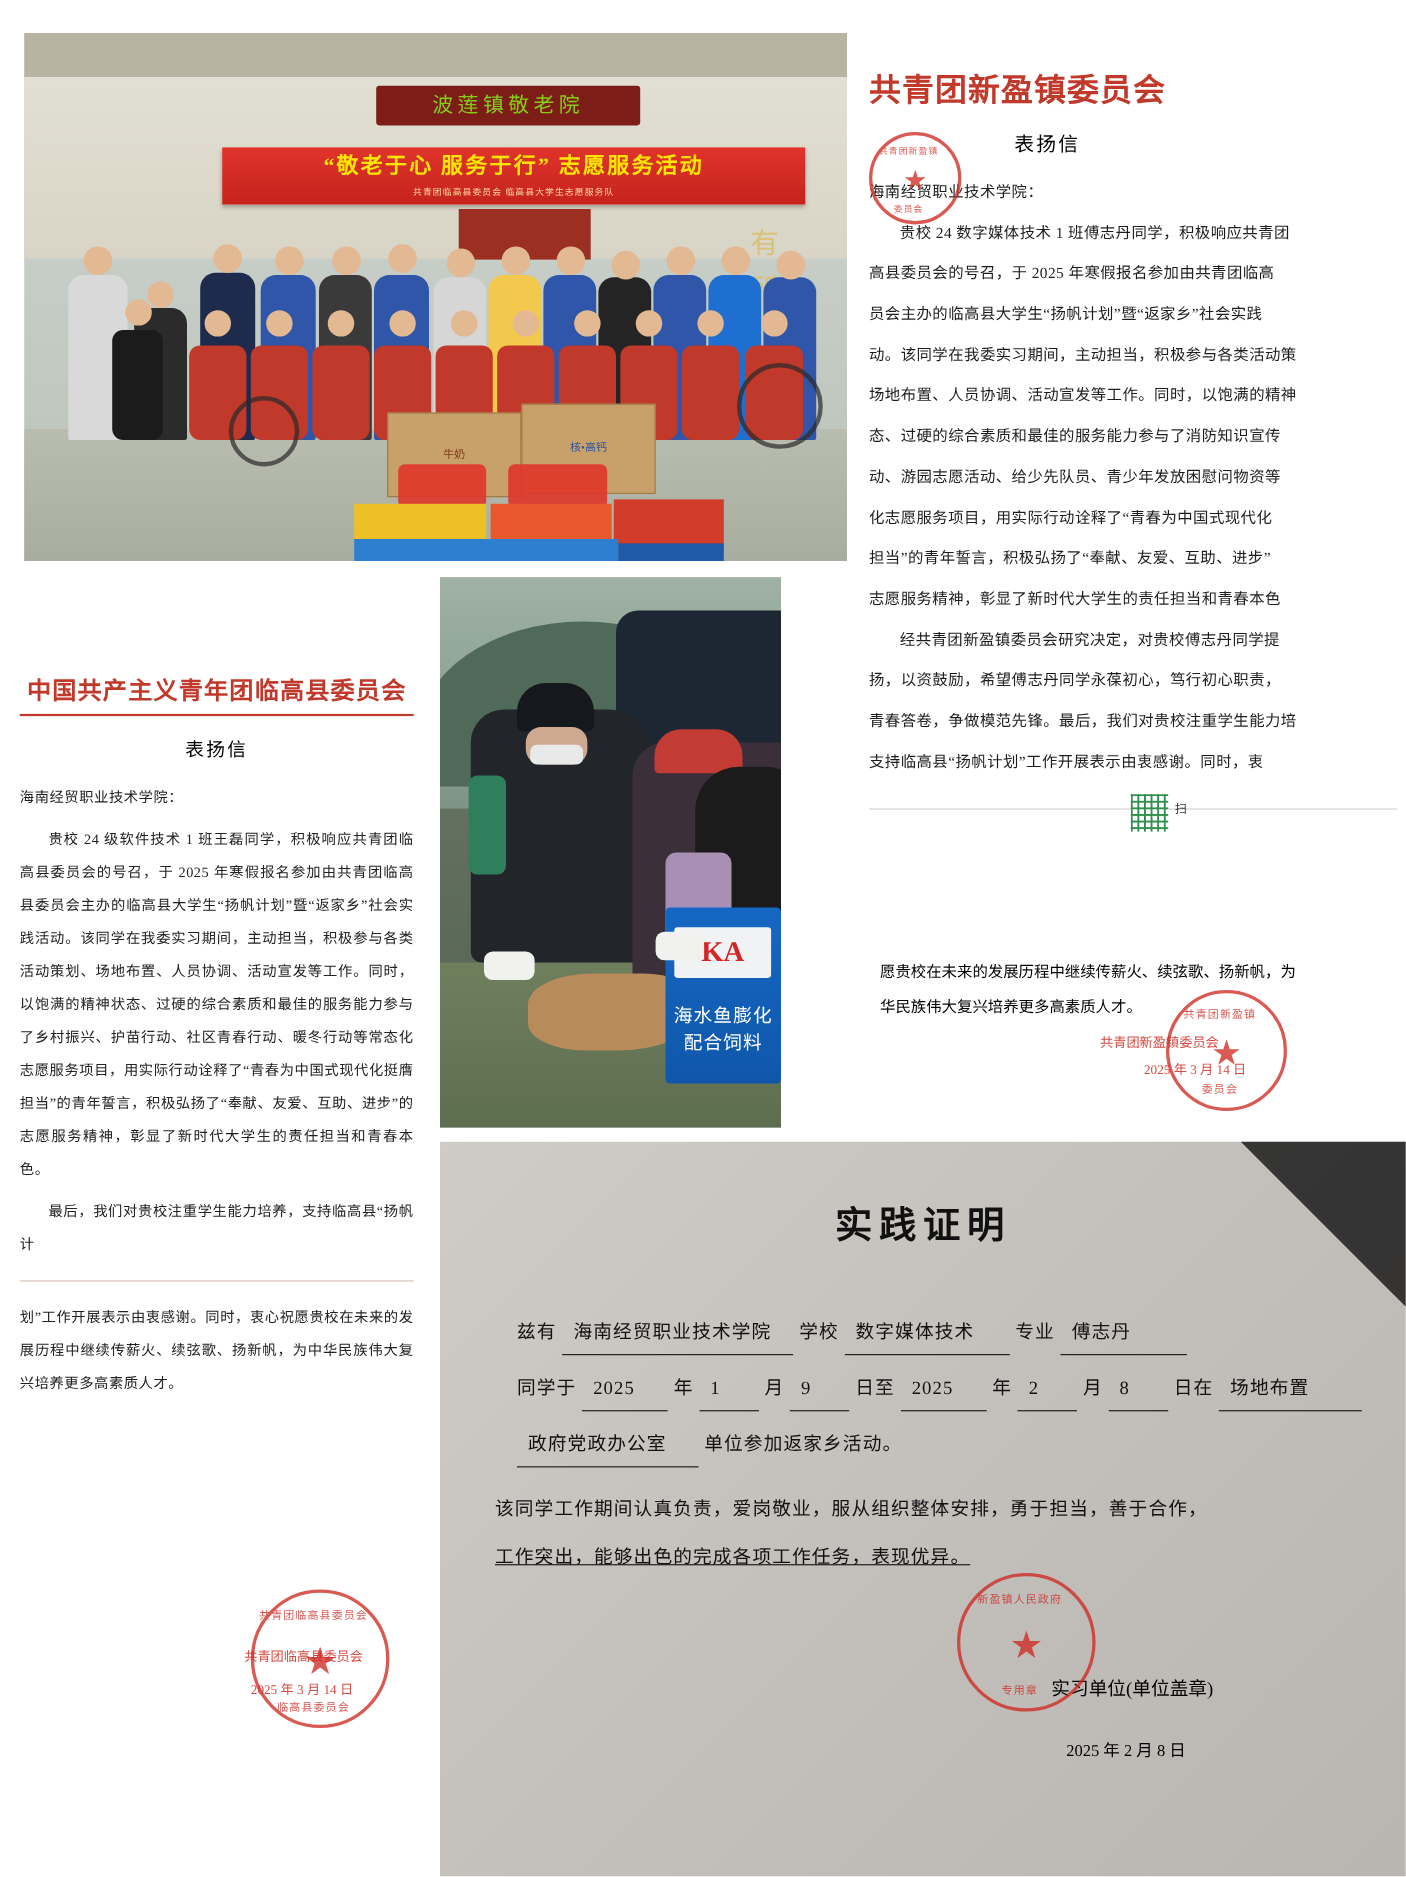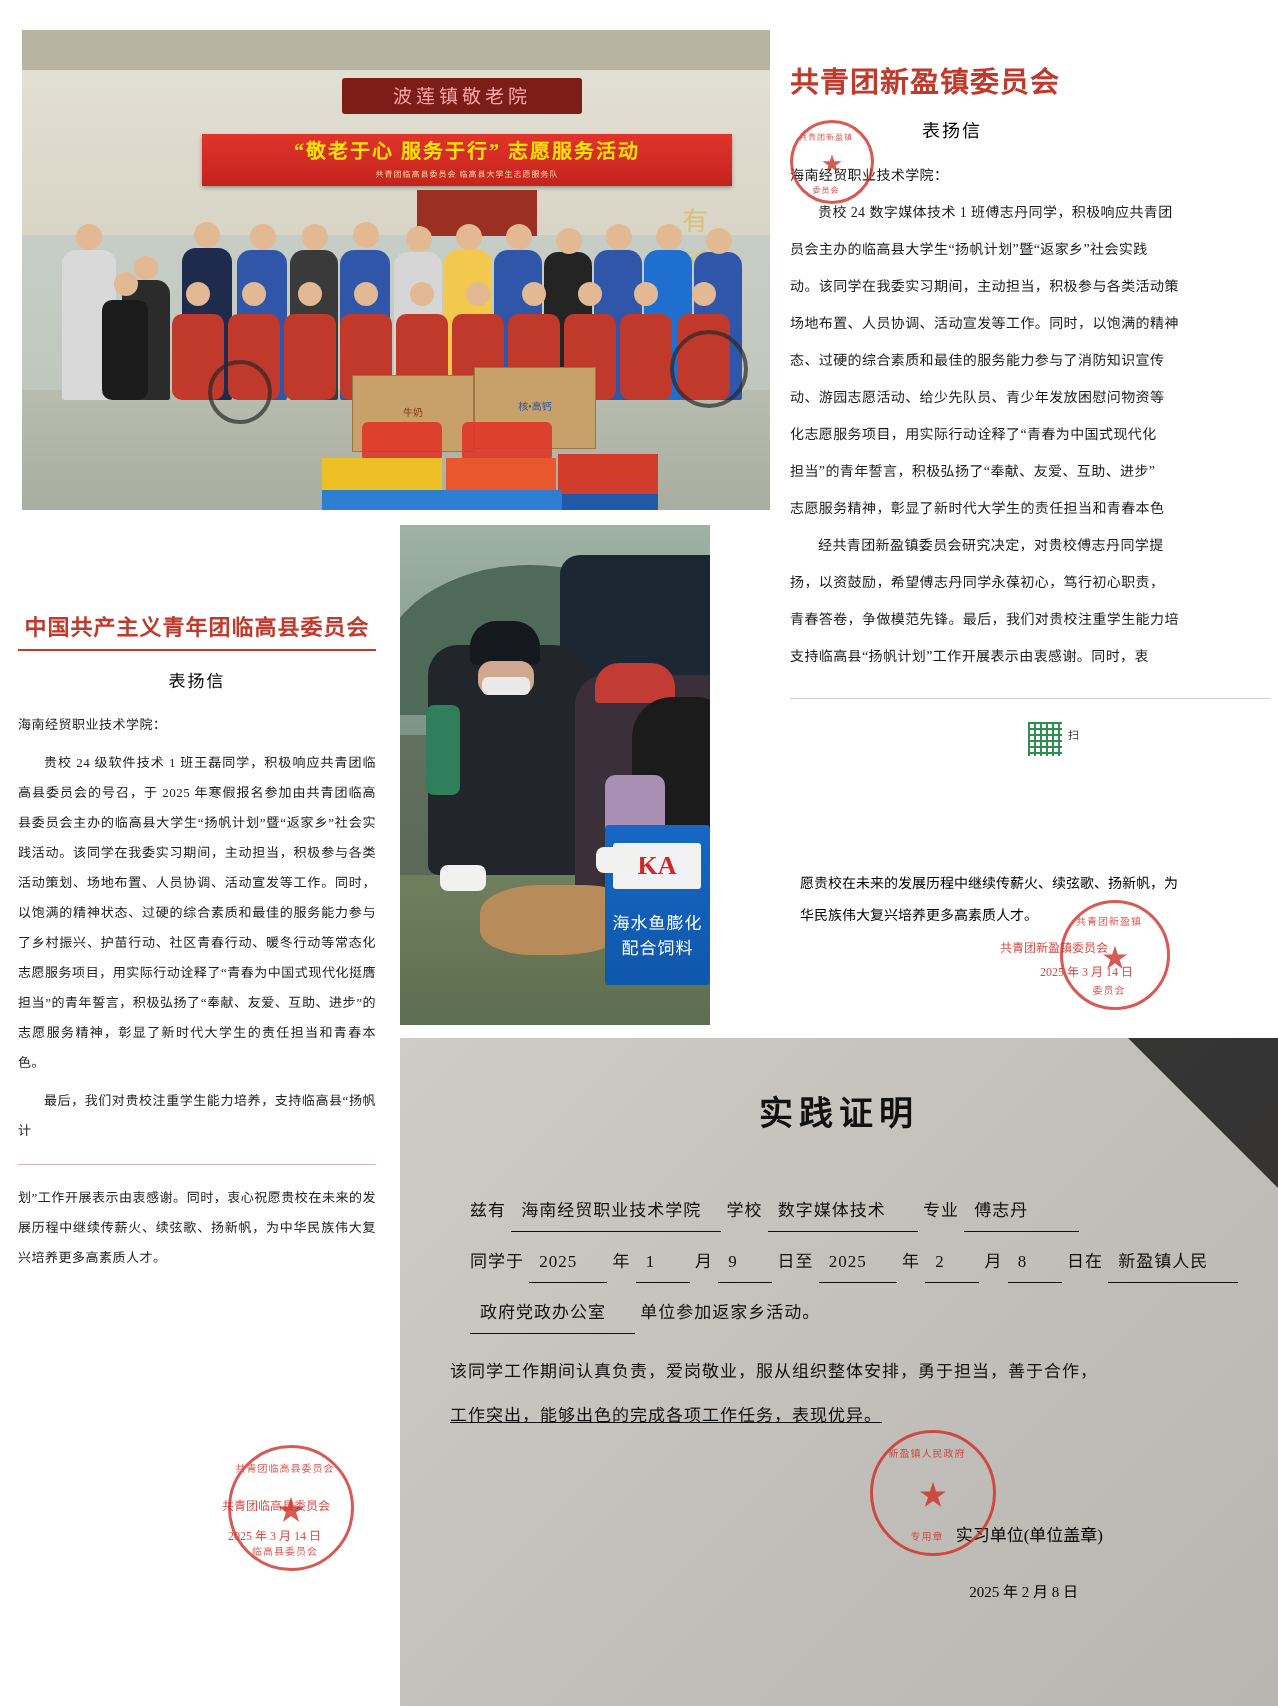--- a/index.html
+++ b/index.html
@@ -17,21 +17,21 @@
   .photo{position:absolute;overflow:hidden;}
 
   
   #photo-group{left:22px;top:30px;width:748px;height:480px;
      background:linear-gradient(#cfd4d0 0%,#c7cec8 40%,#b9c2b6 100%);}
   .ph1-wall{position:absolute;left:0;top:0;width:100%;height:205px;
      background:linear-gradient(#e4e2d6,#d8d5c6);}
   .ph1-roof{position:absolute;left:0;top:0;width:100%;height:40px;background:#b9b4a2;}
   .ph1-sign{position:absolute;left:320px;top:48px;width:240px;height:36px;
      background:#7d1d17;border-radius:3px;
-     color:#fca5a5;font-size:19px;letter-spacing:4px;text-align:center;line-height:36px;
+     color:#84cc16;font-size:19px;letter-spacing:4px;text-align:center;line-height:36px;
      font-family:"DejaVu Serif",serif;}
   .ph1-banner{position:absolute;left:180px;top:104px;width:530px;height:52px;
      background:linear-gradient(#e0342c,#c4231c);
      box-shadow:0 2px 4px rgba(0,0,0,.3);}
   .ph1-banner .b1{color:#ffe600;font-size:20px;text-align:center;line-height:34px;
      letter-spacing:2px;font-weight:bold;}
   .ph1-banner .b2{color:#ffd9a0;font-size:8px;text-align:center;letter-spacing:1px;}
   .ph1-door{position:absolute;left:395px;top:160px;width:120px;height:46px;background:#9b2f22;}
   .ph1-char{position:absolute;color:#d8c27a;font-size:26px;font-family:"DejaVu Serif",serif;}
   .ph1-people{position:absolute;left:0;top:190px;width:100%;height:180px;}
@@ -258,20 +258,21 @@
     <div class="arc" style="bottom:10px;">临高县委员会</div>
   </div>
   <div class="stamp-date" style="left:222px;top:1496px;">共青团临高县委员会</div>
   <div class="stamp-date" style="left:228px;top:1526px;">2025 年 3 月 14 日</div>
 
   <div id="letter-right">
     <div class="title">共青团新盈镇委员会</div>
     <div class="sub">表扬信</div>
     <p>海南经贸职业技术学院：</p>
     <p class="indent">贵校 24 数字媒体技术 1 班傅志丹同学，积极响应共青团</p>
+    <p>高县委员会的号召，于 2025 年寒假报名参加由共青团临高</p>
     <p>员会主办的临高县大学生“扬帆计划”暨“返家乡”社会实践</p>
     <p>动。该同学在我委实习期间，主动担当，积极参与各类活动策</p>
     <p>场地布置、人员协调、活动宣发等工作。同时，以饱满的精神</p>
     <p>态、过硬的综合素质和最佳的服务能力参与了消防知识宣传</p>
     <p>动、游园志愿活动、给少先队员、青少年发放困慰问物资等</p>
     <p>化志愿服务项目，用实际行动诠释了“青春为中国式现代化</p>
     <p>担当”的青年誓言，积极弘扬了“奉献、友爱、互助、进步”</p>
     <p>志愿服务精神，彰显了新时代大学生的责任担当和青春本色</p>
     <p class="indent">经共青团新盈镇委员会研究决定，对贵校傅志丹同学提</p>
     <p>扬，以资鼓励，希望傅志丹同学永葆初心，笃行初心职责，</p>
@@ -319,21 +320,21 @@
       <span class="fill" style="width:34px;">1</span>
       <span>月</span>
       <span class="fill" style="width:34px;">9</span>
       <span>日至</span>
       <span class="fill" style="width:58px;">2025</span>
       <span>年</span>
       <span class="fill" style="width:34px;">2</span>
       <span>月</span>
       <span class="fill" style="width:34px;">8</span>
       <span>日在</span>
-      <span class="fill" style="width:110px;">新盈镇人民</span>
+      <span class="fill" style="width:110px;">场地布置</span>
     </div>
 
     <div class="line">
       <span class="fill" style="width:145px;">政府党政办公室</span>
       <span>单位参加返家乡活动。</span>
     </div>
 
     <div class="body">该同学工作期间认真负责，爱岗敬业，服从组织整体安排，勇于担当，善于合作，</div>
     <div class="body" style="margin-top:0;text-decoration:underline;">工作突出，能够出色的完成各项工作任务，表现优异。</div>
 

